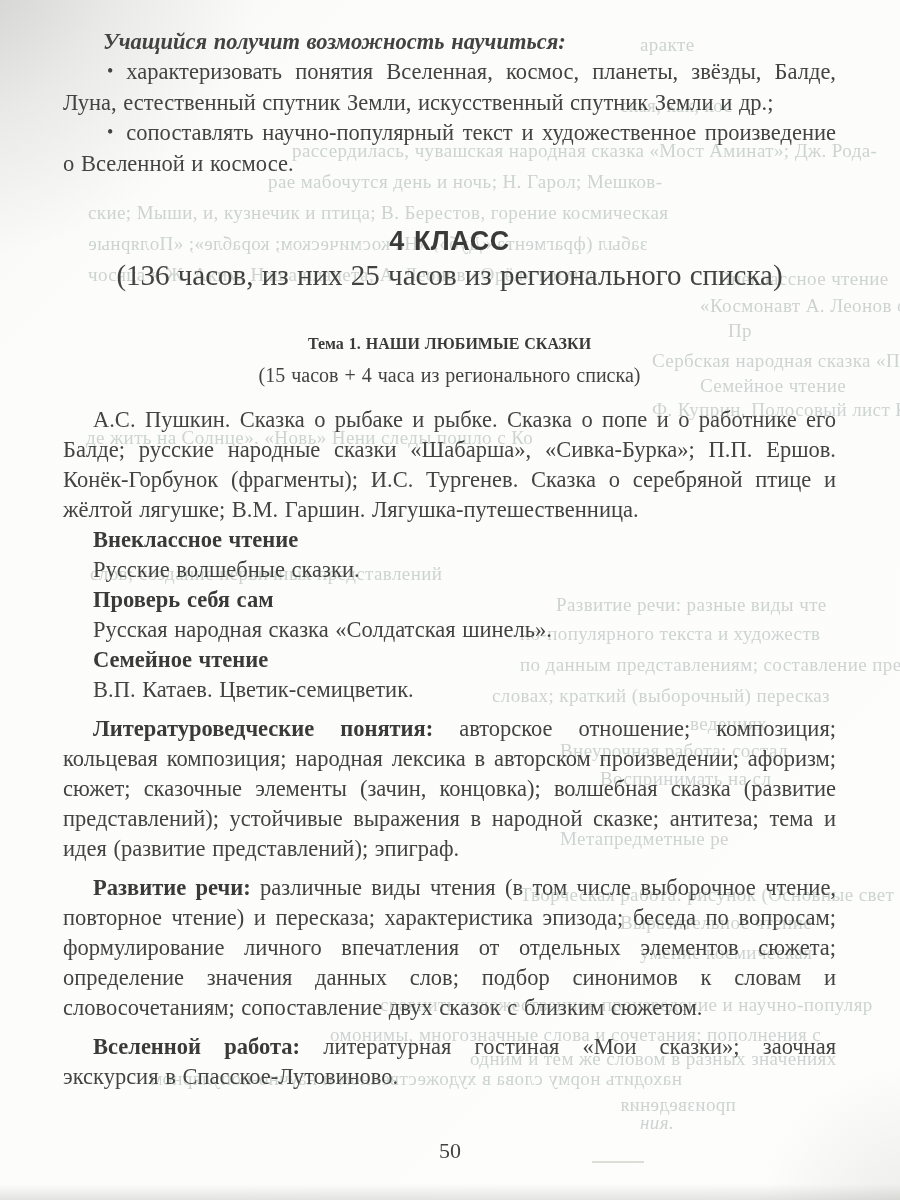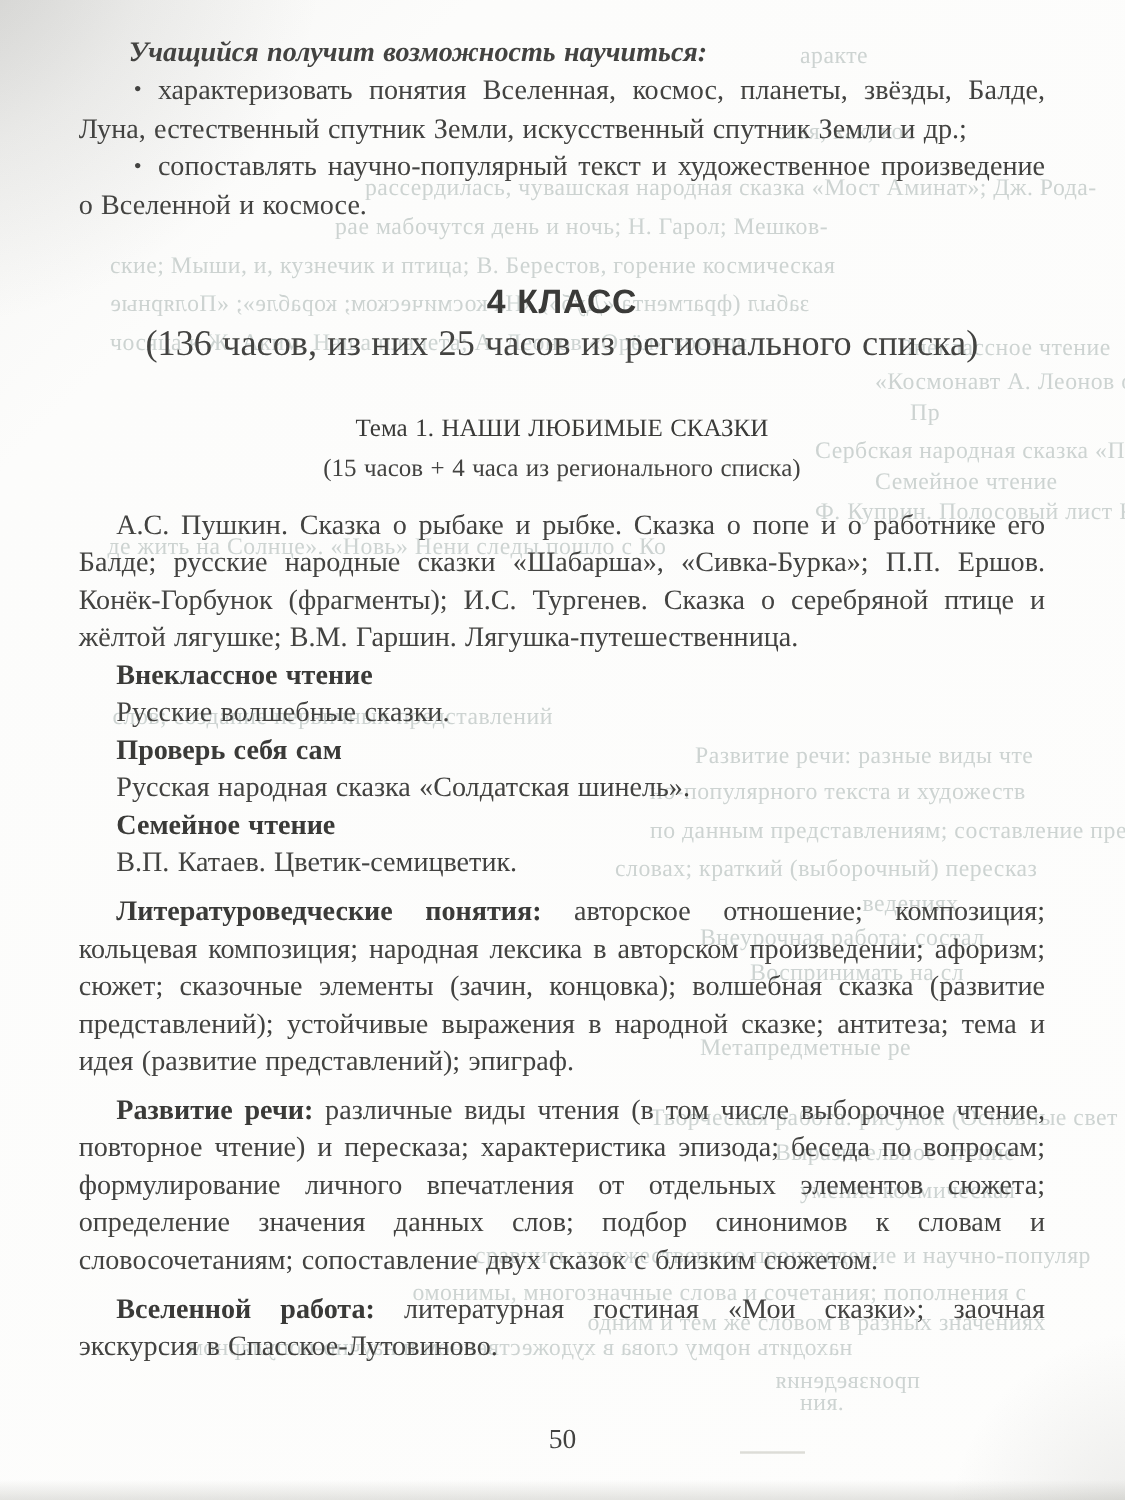--- a/index.html
+++ b/index.html
@@ -39,21 +39,21 @@
   .grade-title{
     font-family:"Liberation Sans","DejaVu Sans",sans-serif;
     font-weight:bold;font-size:27px;line-height:32px;
     text-align:center;margin-top:46px !important;letter-spacing:.5px;
     color:var(--ink_bold,#3a3a38);
   }
   .grade-subtitle{
     font-family:Liberation Serif, serif;
     font-size:29px;line-height:30px;text-align:center;margin-top:3px !important;
   }
-  .theme-title{font-weight:normal;font-size:20px;line-height:31px;text-align:center;margin-top:38px !important;color:var(--ink_bold,#3a3a38);}
+  .theme-title{font-weight:bold;font-size:16px;line-height:31px;text-align:center;margin-top:38px !important;color:var(--ink_bold,#3a3a38);}
   .theme-subtitle{font-size:20px;line-height:29px;text-align:center;margin-top:2px !important;}
   .works{margin-top:15px !important;text-indent:30px;}
   .section-line{text-indent:30px;text-align:left;}
   .section-label,.para-label{font-weight:bold;color:var(--ink_bold,#3a3a38);}
   .para-labeled{text-indent:30px;margin-top:9px !important;}
   .page-number{
     position:absolute;top:1138px;left:0;width:900px;
     text-align:center;font-size:22px;z-index:2;color:var(--ink,#434341);
   }
 </style>
@@ -87,21 +87,21 @@
       <div class="ghost" style="left: 600px; top: 768px;">Воспринимать на сл</div>
       <div class="ghost" style="left: 560px; top: 828px;">Метапредметные ре</div>
       <div class="ghost" style="left: 520px; top: 884px;">Творческая работа: рисунок (Основные свет</div>
       <div class="ghost" style="left: 620px; top: 912px;">Выразительное чтение</div>
       <div class="ghost" style="left: 640px; top: 942px;">умение космическая</div>
       <div class="ghost" style="left: 380px; top: 994px;">сравнить художественное произведение и научно-популяр</div>
       <div class="ghost" style="left: 330px; top: 1024px;">омонимы, многозначные слова и сочетания; пополнения с</div>
       <div class="ghost" style="left: 470px; top: 1048px;">одним и тем же словом в разных значениях</div>
       <div class="ghost mirror" style="left: 150px; top: 1068px;">находить норму слова в художественном и научно-популярном</div>
       <div class="ghost mirror" style="left: 620px; top: 1094px;">произведения</div>
-      <div class="ghost" style="left: 640px; top: 1112px;">ния.</div>
+      <div class="ghost" style="left: 640px; top: 1112px; font-style: italic;">ния.</div>
     </div>
   <div class="scan-dash"></div>
 
   <div class="text-block">
 
     <p class="lead-italic">Учащийся получит возможность научиться:</p>
 
     <p class="bullet-para"><span class="bullet-glyph">•</span><span>характеризовать понятия Вселенная, космос, планеты, звёзды, Балде, Луна, естественный спутник Земли, искусственный спутник Земли и др.;</span></p>
 
     <p class="bullet-para"><span class="bullet-glyph">•</span><span>сопоставлять научно-популярный текст и художественное произведение о Вселенной и космосе.</span></p>

